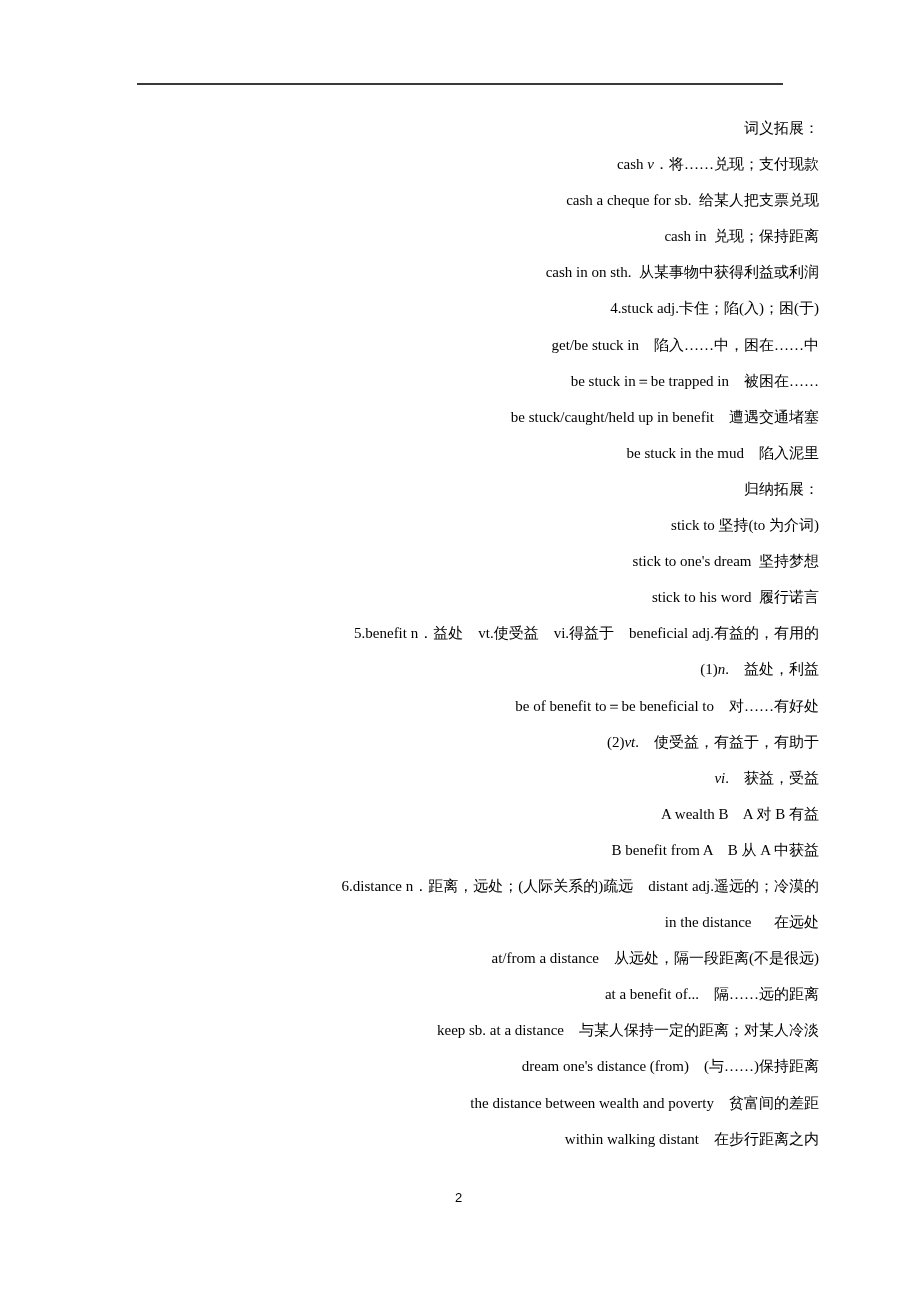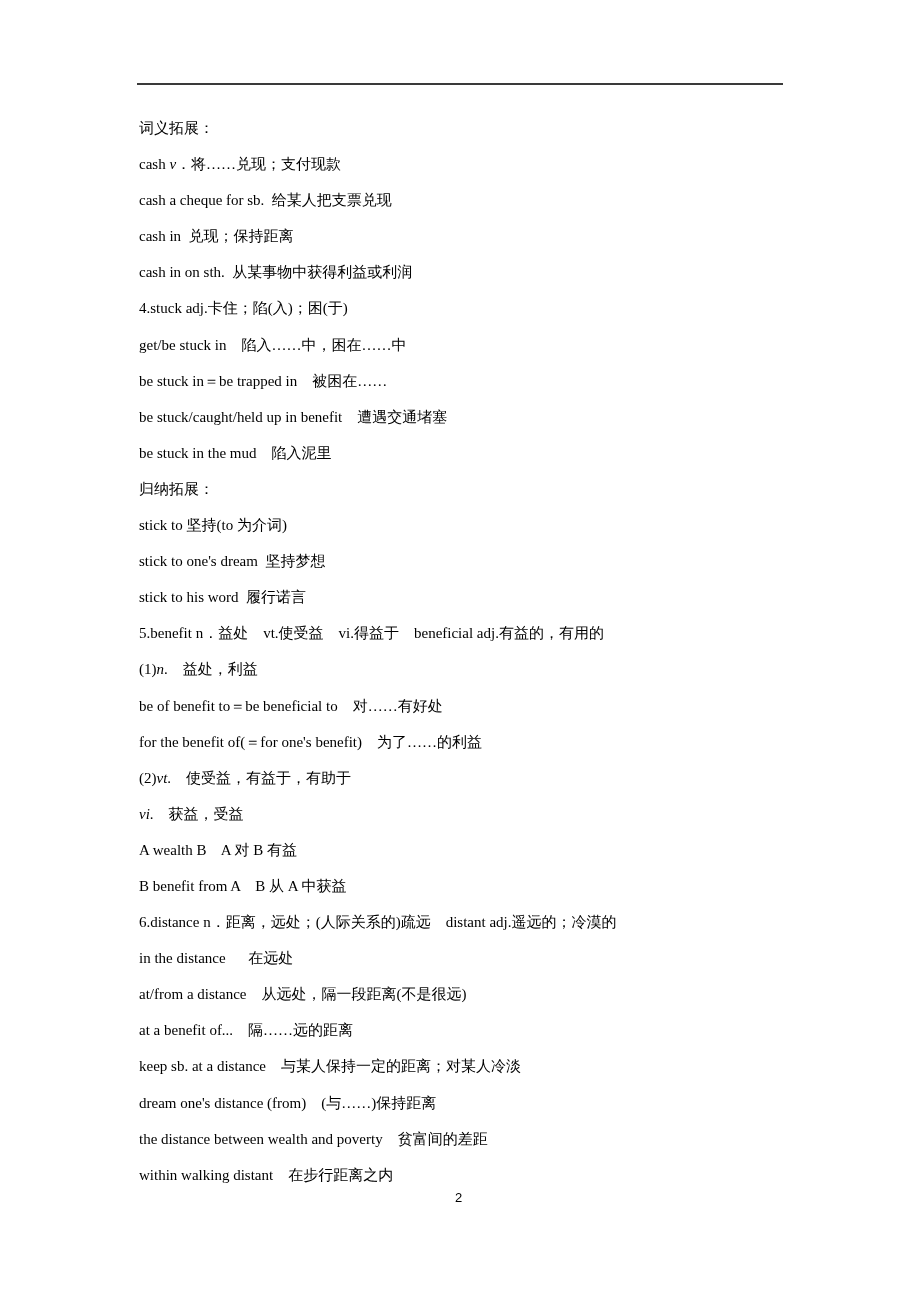--- a/index.html
+++ b/index.html
@@ -1,21 +1,21 @@
 <!DOCTYPE html>
 <html><head>
 <meta charset="utf-8">
 <style>
   html, body { margin: 0; padding: 0; background: #ffffff; }
   body { width: 920px; height: 1302px; position: relative; overflow: hidden;
          font-family: "Liberation Serif", "DejaVu Serif", serif; color: #000; }
   .header-rule { position: absolute; left: 137px; top: 83px; width: 646px; height: 0;
                  border-top: 2px solid #3a3a3a; }
   .content { position: absolute; left: 139px; top: 118px; width: 680px; }
-  .line { height: 36.1px; line-height: 20px; font-size: 15px; white-space: pre; }
+  .line { height: 36.1px; line-height: 20px; font-size: 15px; white-space: pre; text-align: right; }
   .line i { font-style: italic; }
   .page-number { position: absolute; left: 455px; top: 1190px; font-size: 13px;
                  font-family: "Liberation Sans", "DejaVu Sans", sans-serif; }
 </style>
 </head>
 <body>
 
 <div class="header-rule"></div>
 
 <div class="content" id="content">
@@ -29,21 +29,20 @@
     <div class="line"><span>be stuck in＝be trapped in    被困在……</span></div>
     <div class="line"><span>be stuck/caught/held up in benefit    遭遇交通堵塞</span></div>
     <div class="line"><span>be stuck in the mud    陷入泥里</span></div>
     <div class="line"><span>归纳拓展：</span></div>
     <div class="line"><span>stick to 坚持(to 为介词)</span></div>
     <div class="line"><span>stick to one's dream  坚持梦想</span></div>
     <div class="line"><span>stick to his word  履行诺言</span></div>
     <div class="line"><span>5.benefit n．益处    vt.使受益    vi.得益于    beneficial adj.有益的，有用的</span></div>
     <div class="line"><span>(1)</span><i>n</i><span>.    益处，利益</span></div>
     <div class="line"><span>be of benefit to＝be beneficial to    对……有好处</span></div>
-    <div class="line"><span>for the benefit of(＝for one's benefit)    为了……的利益</span></div>
     <div class="line"><span>(2)</span><i>vt</i><span>.    使受益，有益于，有助于</span></div>
     <div class="line"><i>vi</i><span>.    获益，受益</span></div>
     <div class="line"><span>A wealth B    A 对 B 有益</span></div>
     <div class="line"><span>B benefit from A    B 从 A 中获益</span></div>
     <div class="line"><span>6.distance n．距离，远处；(人际关系的)疏远    distant adj.遥远的；冷漠的</span></div>
     <div class="line"><span>in the distance      在远处</span></div>
     <div class="line"><span>at/from a distance    从远处，隔一段距离(不是很远)</span></div>
     <div class="line"><span>at a benefit of...    隔……远的距离</span></div>
     <div class="line"><span>keep sb. at a distance    与某人保持一定的距离；对某人冷淡</span></div>
     <div class="line"><span>dream one's distance (from)    (与……)保持距离</span></div>

